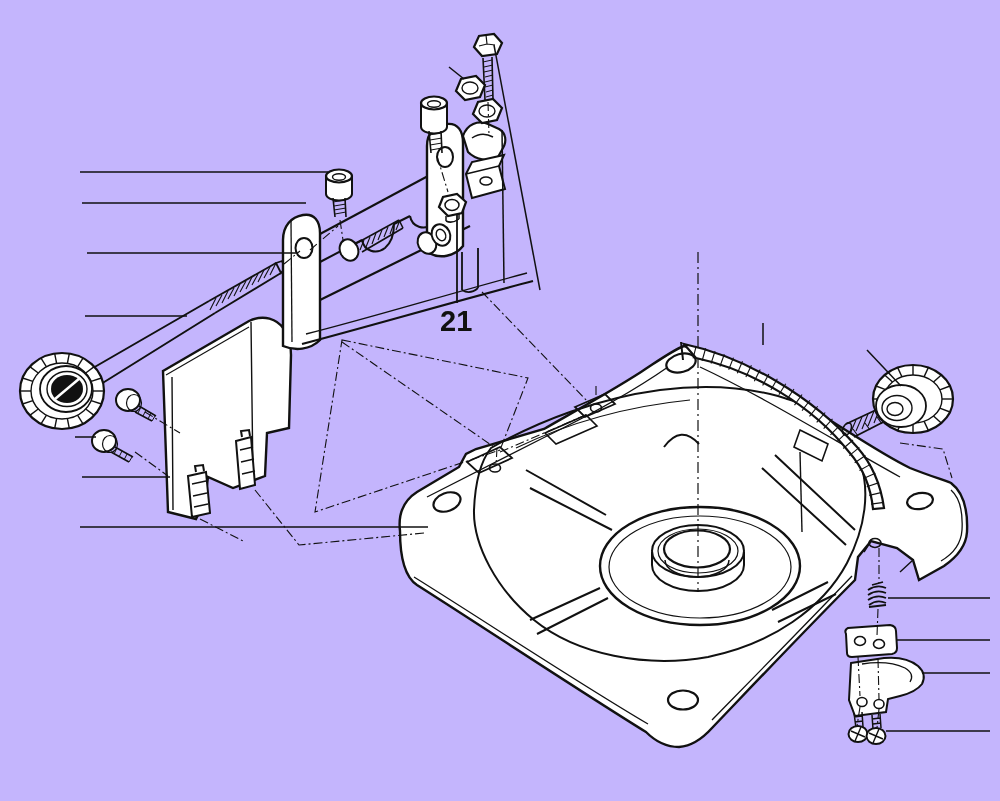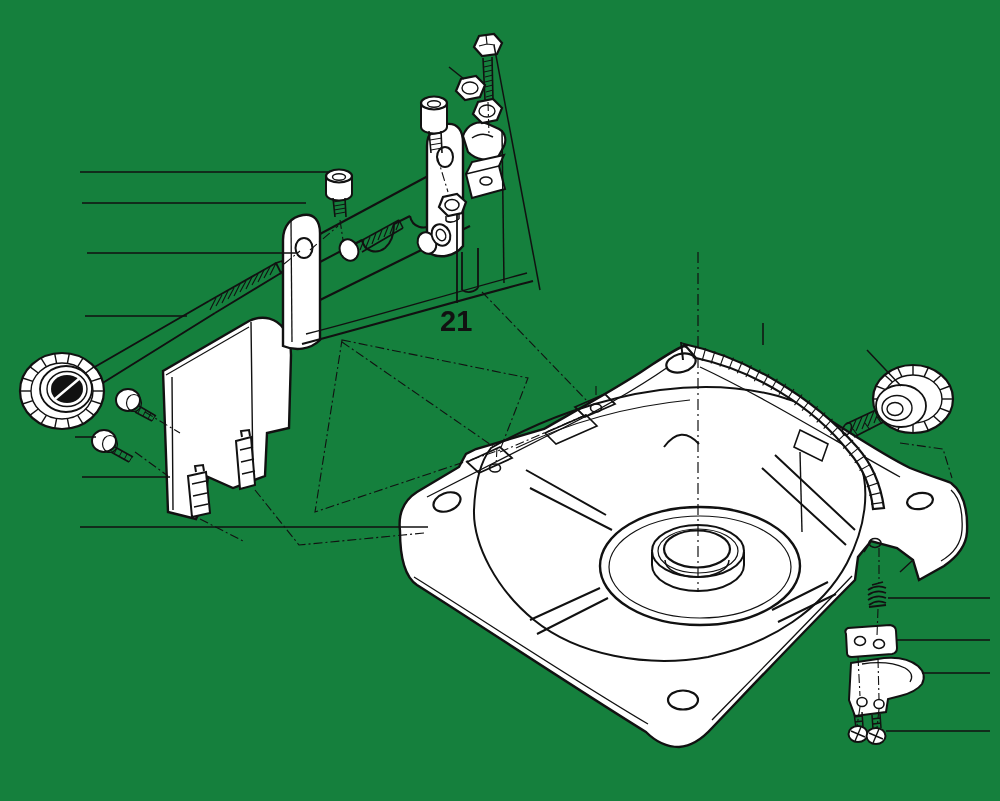--- a/index.html
+++ b/index.html
@@ -1,16 +1,16 @@
 <!DOCTYPE html>
 <html><head>
 <meta charset="utf-8">
 <style>
   html,body{margin:0;padding:0;background:#fff;}
-  .stage{position:relative;width:1000px;height:801px;background:#15803d;overflow:hidden;
+  .stage{position:relative;width:1000px;height:801px;background:#c4b5fd;overflow:hidden;
          font-family:"Liberation Sans", sans-serif;}
   svg{position:absolute;left:0;top:0;}
   .callout{font-family:"Liberation Sans", sans-serif;font-weight:bold;font-size:29px;fill:#111;}
   path,line,ellipse,circle,polyline{vector-effect:non-scaling-stroke;}
 </style>
 </head>
 <body>
 
 <div class="stage">
 <svg width="1000" height="801" viewBox="0 0 1000 801">

